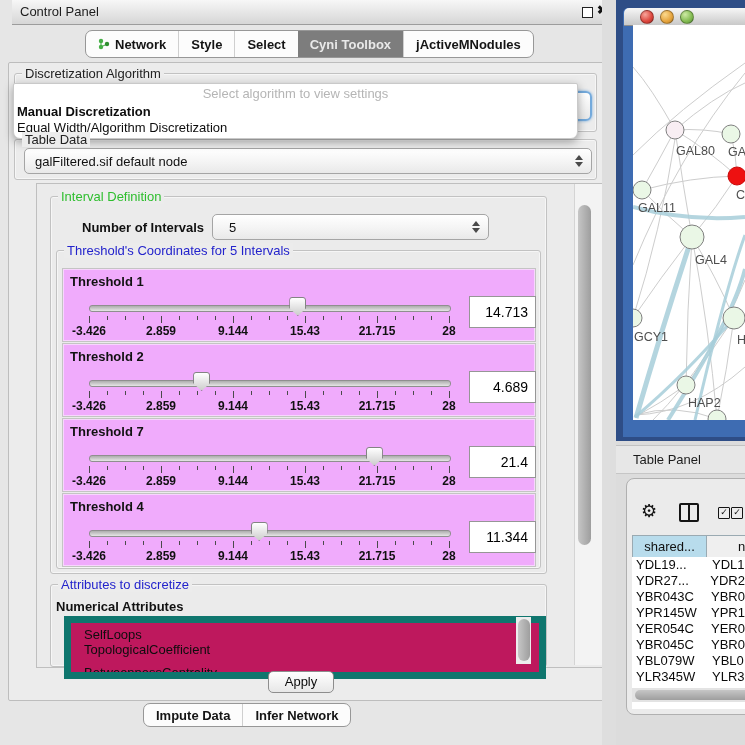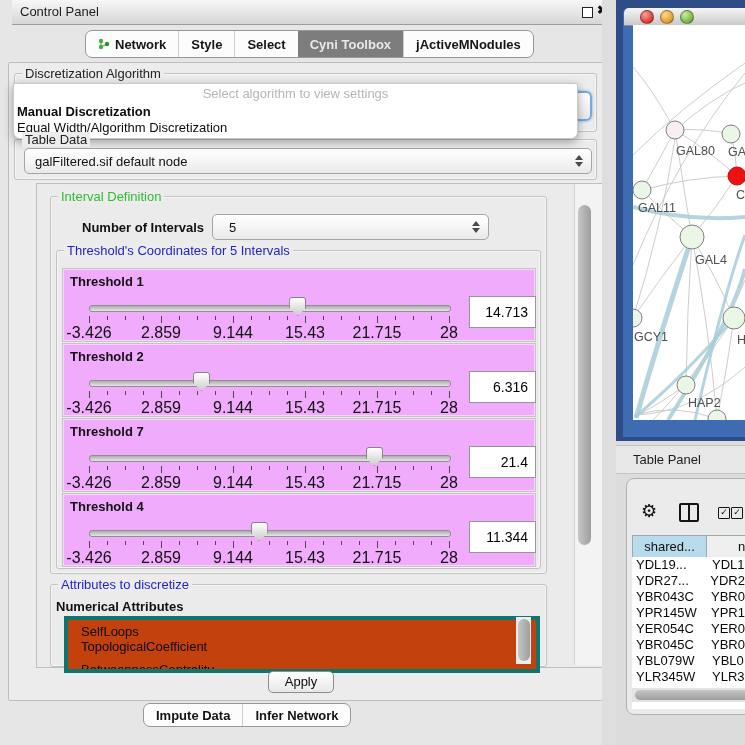--- a/index.html
+++ b/index.html
@@ -49,25 +49,25 @@
   .thumb-h{background:linear-gradient(#c6c6c6,#9e9e9e)}
   .tpanel{left:62px;width:472px;height:72px;background:#f0abfc;
     border:1px solid #c4c4c4;box-shadow:inset 0 0 0 1px rgba(255,255,255,.5)}
   .tpanel .lbl{left:7px;top:5px;font-size:13px;font-weight:700;color:#111}
   .track{left:26px;top:36px;width:360px;height:5px;border:1px solid #8f8f8f;border-radius:3px;
     background:linear-gradient(#adadad,#e6e6e6)}
   .sthumb{top:28px;width:15px;height:17px;border:1px solid #838383;border-radius:3px;
     background:linear-gradient(#ffffff,#cdcdcd);
     clip-path:polygon(0 0,100% 0,100% 58%,50% 100%,0 58%)}
   .tick{width:1px;background:#4a4a4a;top:47px}
-  .ticklab{top:55px;font-size:16px;font-weight:400;color:#111;transform:translateX(-50%)}
+  .ticklab{top:55px;font-size:12px;font-weight:700;color:#111;transform:translateX(-50%)}
   .vbox{left:406px;top:27px;width:58px;height:30px;background:#fff;border:1px solid #969696;
     font-size:14px;color:#000;text-align:right;line-height:30px;padding-right:7px;
     box-sizing:content-box}
-  .listbox{background:#c2410c;border:4px solid #0f766e;overflow:hidden}
+  .listbox{background:#be185d;border:7px solid #0f766e;overflow:hidden}
   .listbox .item{font-size:13px;color:#0d0d0d;line-height:15px;padding-left:13px;white-space:nowrap}
   .btn{background:linear-gradient(#ffffff,#e7e7e7);border:1px solid #8d8d8d;border-radius:5px;
     font-size:13px;color:#0b0b0b;text-align:center}
   
   .divider{left:602px;top:0;width:14px;height:745px;background:#dedede}
   .desktop{left:616px;top:0;width:129px;height:441px;background:#2e4d86}
   .frame-border{left:623px;top:8px;width:122px;height:429px;background:#3e6cb2;border-radius:5px 0 0 0}
   .net-titlebar{left:624px;top:8px;width:121px;height:17px;border-radius:5px 0 0 0;
     background:linear-gradient(#f6f6f6,#c9c9c9);border-bottom:1px solid #8f8f8f}
   .light{width:12px;height:12px;border-radius:50%;top:10px;border:1px solid rgba(0,0,0,.3)}
@@ -226,21 +226,21 @@
       <div class="abs tick" style="left: 350px; height: 4px;"></div>
       <div class="abs tick" style="left: 368px; height: 4px;"></div>
       <div class="abs tick" style="left: 386px; height: 7px;"></div>
       <div class="abs ticklab" style="left: 26px;">-3.426</div>
       <div class="abs ticklab" style="left: 98px;">2.859</div>
       <div class="abs ticklab" style="left: 170px;">9.144</div>
       <div class="abs ticklab" style="left: 242px;">15.43</div>
       <div class="abs ticklab" style="left: 314px;">21.715</div>
       <div class="abs ticklab" style="left: 386px;">28</div>
       <div class="abs sthumb" style="left: 130.099px;"></div>
-      <div class="abs vbox">6.316</div>
+      <div class="abs vbox">4.689</div>
     </div>
     <div class="abs tpanel" style="top: 418px; z-index: 3;">
       <div class="abs lbl">Threshold 7</div>
       <div class="abs track"></div>
       <div class="abs tick" style="left: 26px; height: 7px;"></div>
       <div class="abs tick" style="left: 44px; height: 4px;"></div>
       <div class="abs tick" style="left: 62px; height: 4px;"></div>
       <div class="abs tick" style="left: 80px; height: 4px;"></div>
       <div class="abs tick" style="left: 98px; height: 7px;"></div>
       <div class="abs tick" style="left: 116px; height: 4px;"></div>

